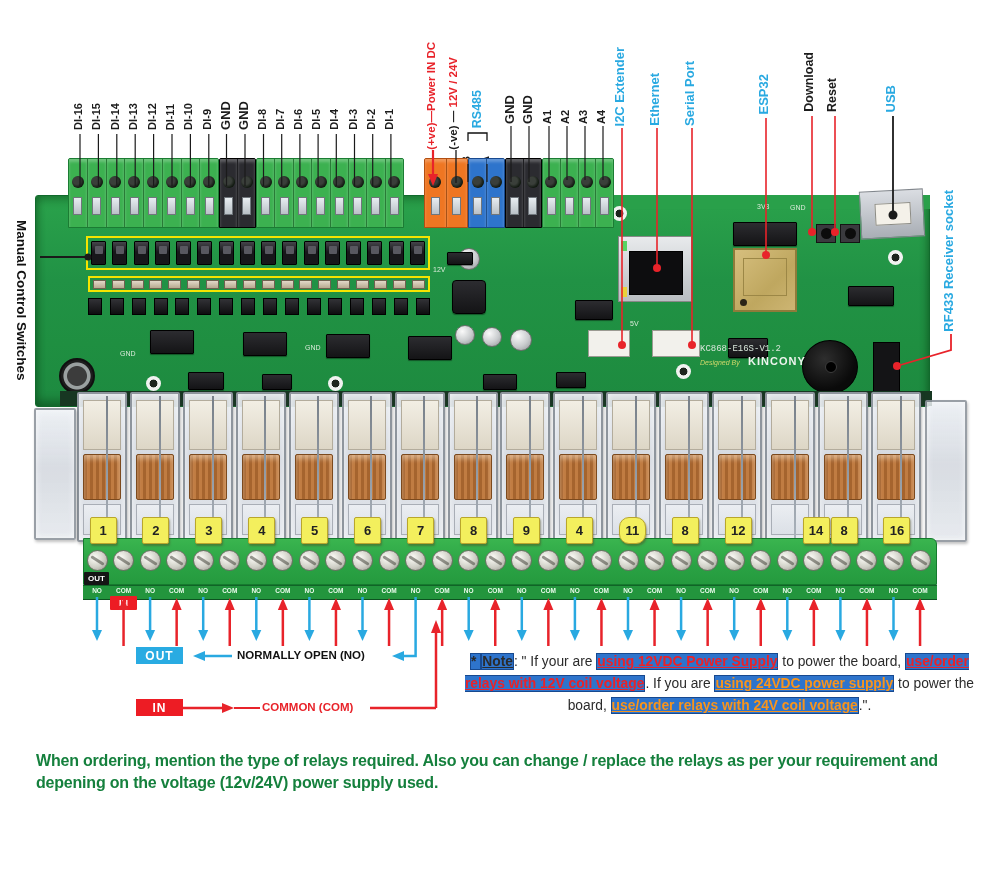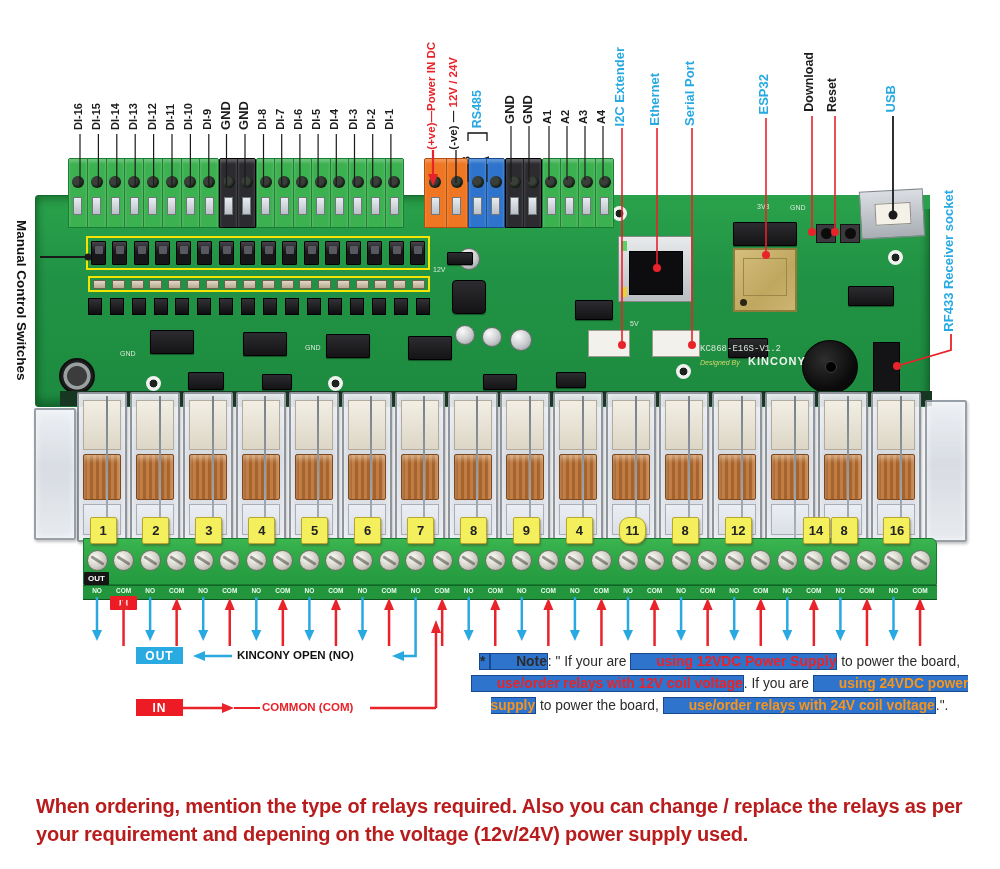--- a/index.html
+++ b/index.html
@@ -87,23 +87,23 @@
        box-shadow:1px 2px 3px rgba(0,0,0,.35);}
   .legend-badge{position:absolute;width:47px;height:17px;z-index:40;color:#fff;font-weight:700;
        font-size:12px;display:flex;align-items:center;justify-content:center;letter-spacing:1px;}
   .legend-text{position:absolute;z-index:40;font-size:11.5px;font-weight:700;white-space:nowrap;}
   .note{position:absolute;left:452px;top:651px;width:535px;z-index:40;font-size:13.8px;
        line-height:1.6;text-align:center;color:#2b2b2b;}
   .note .c-k{color:#2b2b2b;}
   .note .c-r{color:#e8232a;}
   .note .c-o{color:#f7941d;}
   .note .b{font-weight:700;}
-  .note .u{padding-left:25px;}
-  .footer{position:absolute;left:36px;top:750px;width:950px;z-index:40;font-size:20px;
-       font-weight:800;color:#b91c1c;line-height:1.38;letter-spacing:-0.2px;margin-top:43px;}
+  .note .u{text-decoration:underline;}
+  .footer{position:absolute;left:36px;top:750px;width:950px;z-index:40;font-size:16px;
+       font-weight:800;color:#15803d;line-height:1.38;letter-spacing:-0.2px;}
   svg#overlay{position:absolute;left:0;top:0;z-index:50;pointer-events:none;}
   .psu-text{position:absolute;z-index:13;color:#e6f2e6;}
 </style>
 </head>
 <body>
 
 <div id="stage" data-name="annotated-relay-board-image">
 
   <div class="pcb" data-name="pcb-board"></div>
   <div style="position:absolute;left:614px;top:195px;width:316px;height:14px;background:#29a04a;z-index:11;" data-name="pcb-top-edge"></div>
@@ -261,21 +261,21 @@
   <div class="socketbar" data-name="relay-socket-bar"></div>
 
   <div class="strip-main" data-name="output-terminal-strip"></div>
   <div class="strip-lip" data-name="output-terminal-strip-lip"></div>
 
 
   <div class="mini-badge" style="left:84px;top:572px;width:25px;height:13px;background:#151515;font-size:8px;" data-name="out-mini-badge">OUT</div>
   <div class="mini-badge" style="left:110px;top:596px;width:27px;height:14px;background:#ed1c24;font-size:9px;" data-name="in-mini-badge">IN</div>
 
   <div class="legend-badge" style="left:136px;top:647px;background:#29abe2;" data-name="out-legend-badge">OUT</div>
-  <div class="legend-text" style="left:237px;top:649px;color:#111;" data-name="normally-open-label">KINCONY OPEN (NO)</div>
+  <div class="legend-text" style="left:237px;top:649px;color:#111;" data-name="normally-open-label">NORMALLY OPEN (NO)</div>
   <div class="legend-badge" style="left:136px;top:699px;background:#ed1c24;" data-name="in-legend-badge">IN</div>
   <div class="legend-text" style="left:262px;top:701px;color:#e8232a;" data-name="common-label">COMMON (COM)</div>
 
   <div class="note" id="note" data-name="note-text"><span class="c-k b" data-name="note-part">* </span><span class="c-k b u" data-name="note-part">Note</span><span class="c-k" data-name="note-part">: " If your are </span><span class="c-r b u" data-name="note-part">using 12VDC Power Supply</span><span class="c-k" data-name="note-part"> to power the board, </span><span class="c-r b u" data-name="note-part">use/order relays with 12V coil voltage</span><span class="c-k" data-name="note-part">. If you are </span><span class="c-o b u" data-name="note-part">using 24VDC power supply</span><span class="c-k" data-name="note-part"> to power the board, </span><span class="c-o b u" data-name="note-part">use/order relays with 24V coil voltage</span><span class="c-k" data-name="note-part">.".</span></div>
   <div class="footer" data-name="footer-text">When ordering, mention the type of relays required. Also you can change / replace the relays as per your requirement and depening on the voltage (12v/24V) power supply used.</div>
 
   <svg id="overlay" width="1000" height="869" data-name="annotation-lines">
       <line x1="80" y1="134" x2="80" y2="186" stroke="#1a1a1a" stroke-width="1.2"></line>
       <line x1="98.4" y1="134" x2="98.4" y2="186" stroke="#1a1a1a" stroke-width="1.2"></line>
       <line x1="116.8" y1="134" x2="116.8" y2="186" stroke="#1a1a1a" stroke-width="1.2"></line>

